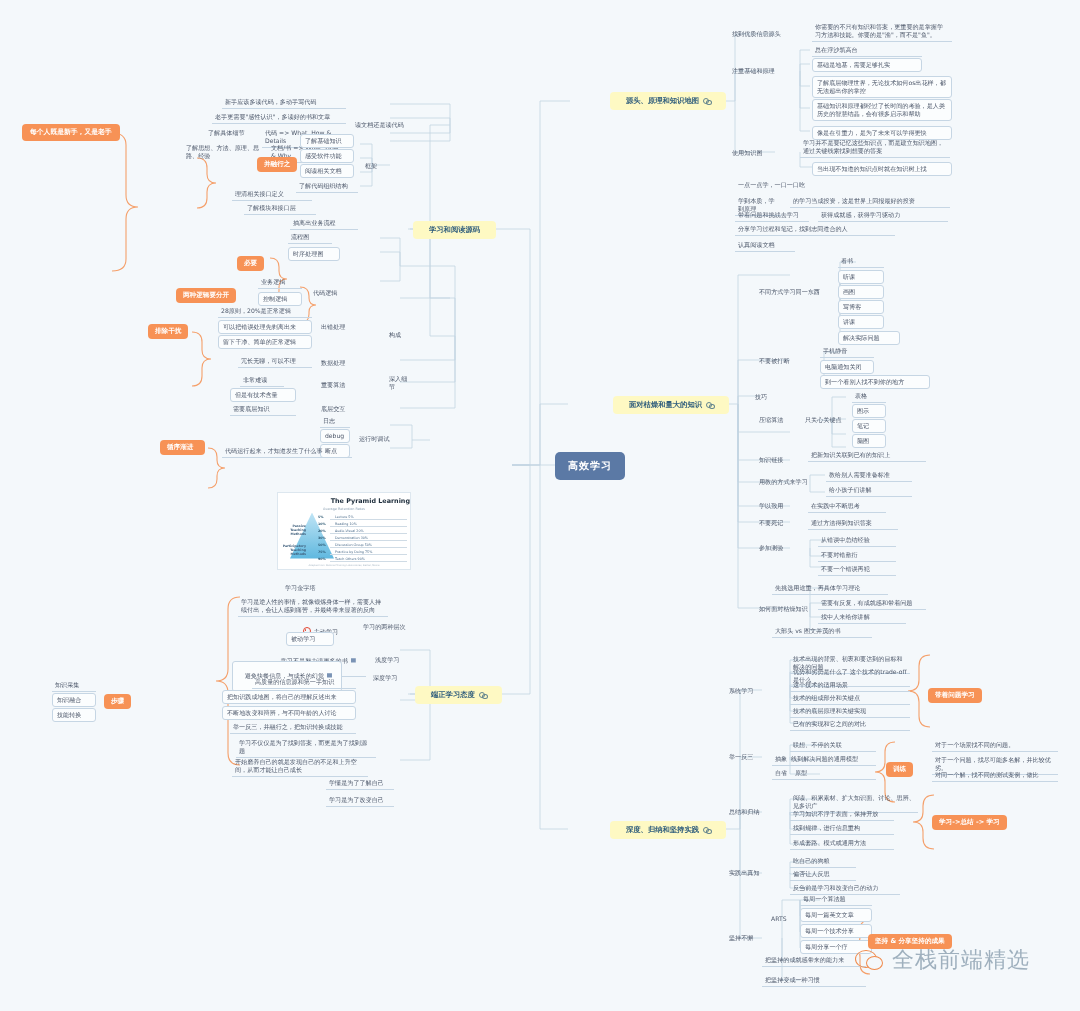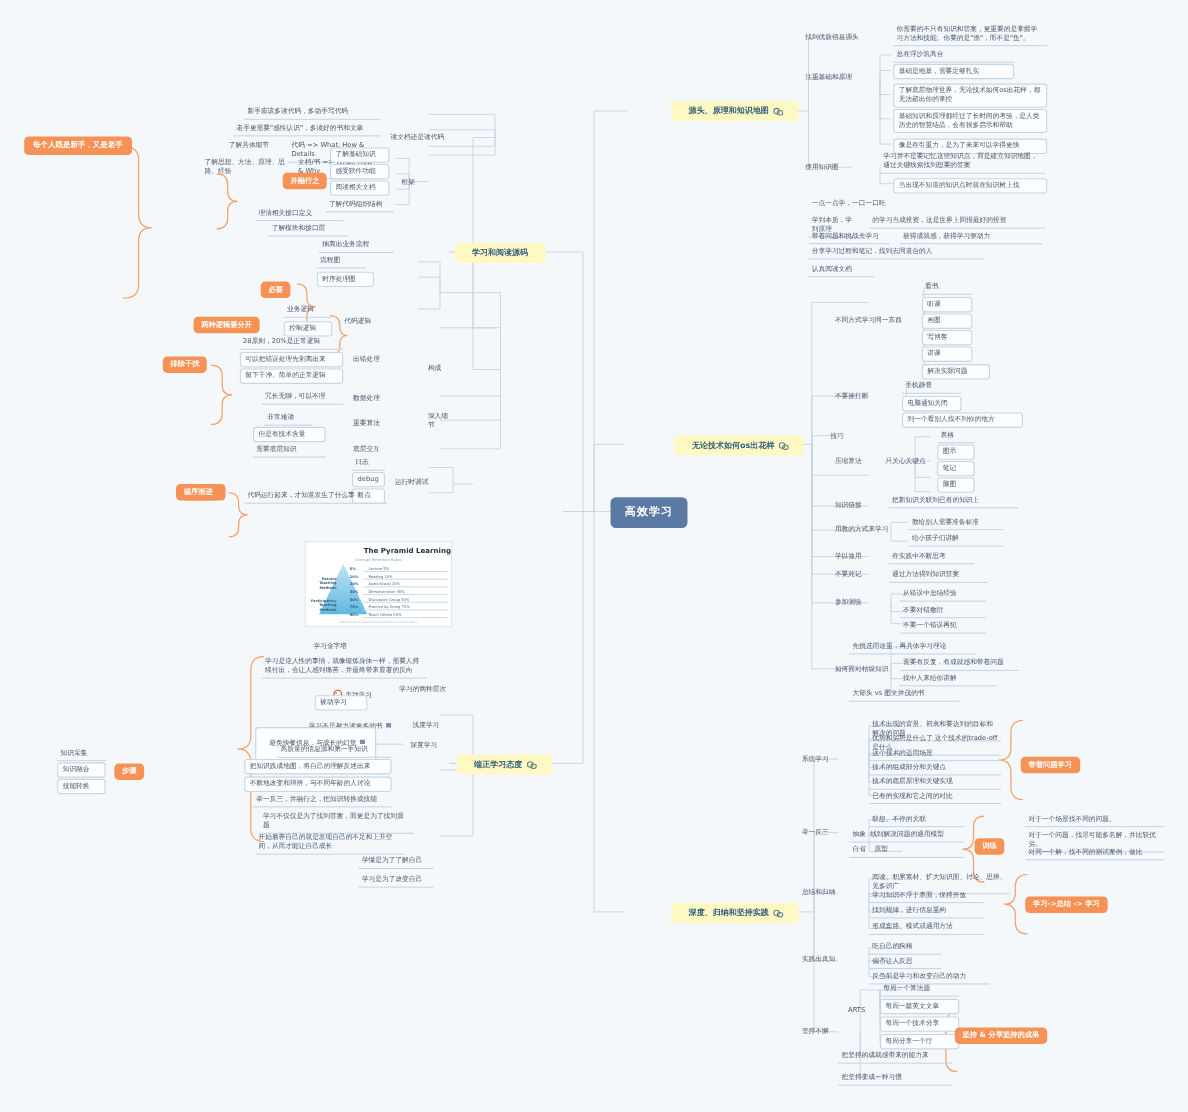--- a/index.html
+++ b/index.html
@@ -253,21 +253,21 @@
   <div class="node root" style="left:512px;top:452px;">高效学习</div>
 
   <div class="node pill-blue" style="left:610px;top:92px;">
     <span>源头、原理和知识地图</span>
     <span class="tag-ic"></span>
   </div>
   <div class="node pill-blue" style="left:413px;top:221px;">
     <span>学习和阅读源码</span>
   </div>
   <div class="node pill-blue" style="left:613px;top:396px;">
-    <span>无论技术如何os出花样</span>
+    <span>面对枯燥和量大的知识</span>
     <span class="tag-ic"></span>
   </div>
   <div class="node pill-blue" style="left:415px;top:686px;">
     <span>端正学习态度</span>
     <span class="tag-ic"></span>
   </div>
   <div class="node pill-blue" style="left:610px;top:821px;">
     <span>深度、归纳和坚持实践</span>
     <span class="tag-ic"></span>
   </div>
@@ -494,14 +494,18 @@
   <div class="node leaf nb" style="left:726px;top:933px;width:42px;">坚持不懈</div>
   <div class="node leaf nb" style="left:768px;top:914px;width:28px;">ARTS</div>
   <div class="node leaf" style="left:800px;top:894px;width:72px;">每周一个算法题</div>
   <div class="node boxed" style="left:800px;top:908px;width:72px;">每周一篇英文文章</div>
   <div class="node boxed" style="left:800px;top:924px;width:72px;">每周一个技术分享</div>
   <div class="node boxed" style="left:800px;top:940px;width:72px;">每周分享一个疗</div>
   <div class="node leaf" style="left:762px;top:955px;width:104px;">把坚持的成就感带来的能力来</div>
   <div class="node leaf" style="left:762px;top:975px;width:104px;">把坚持变成一种习惯</div>
   <div class="node pill-orange" style="left:868px;top:934px;">坚持 &amp; 分享坚持的成果</div>
 
+  <div id="wm">
+    <span class="wmlogo"></span>
+    <span class="wmtext">全栈前端精选</span>
+  </div>
 
 </div>
 
 </body></html>

